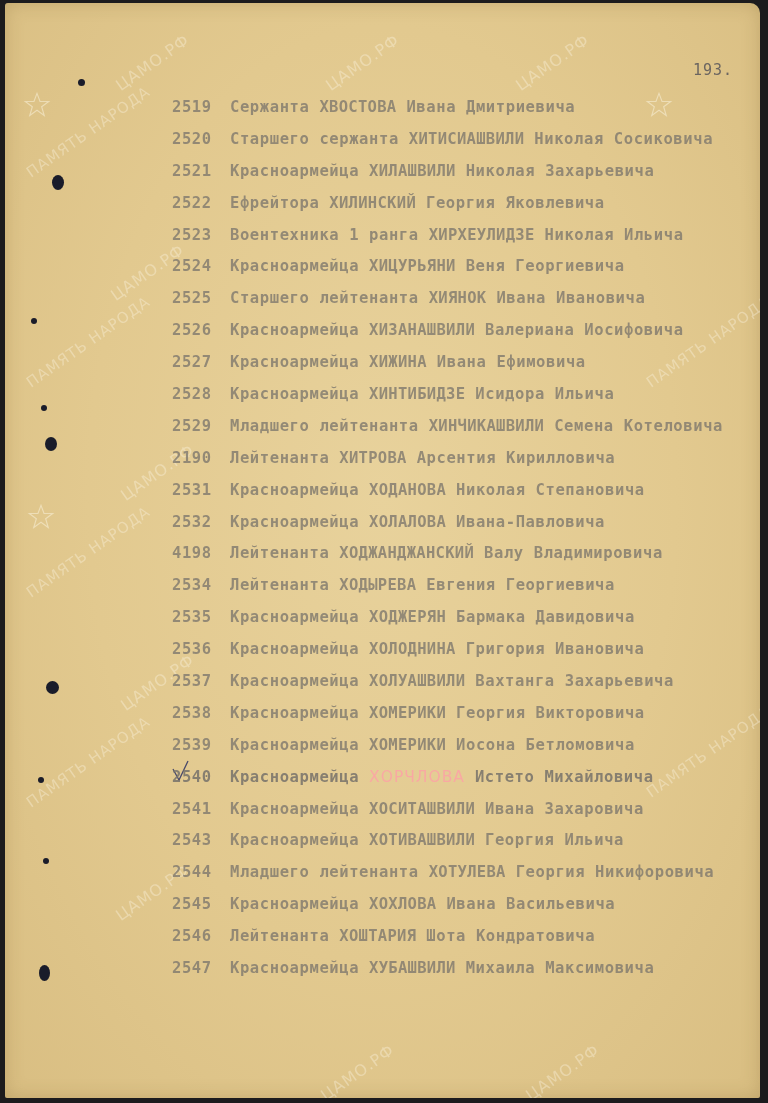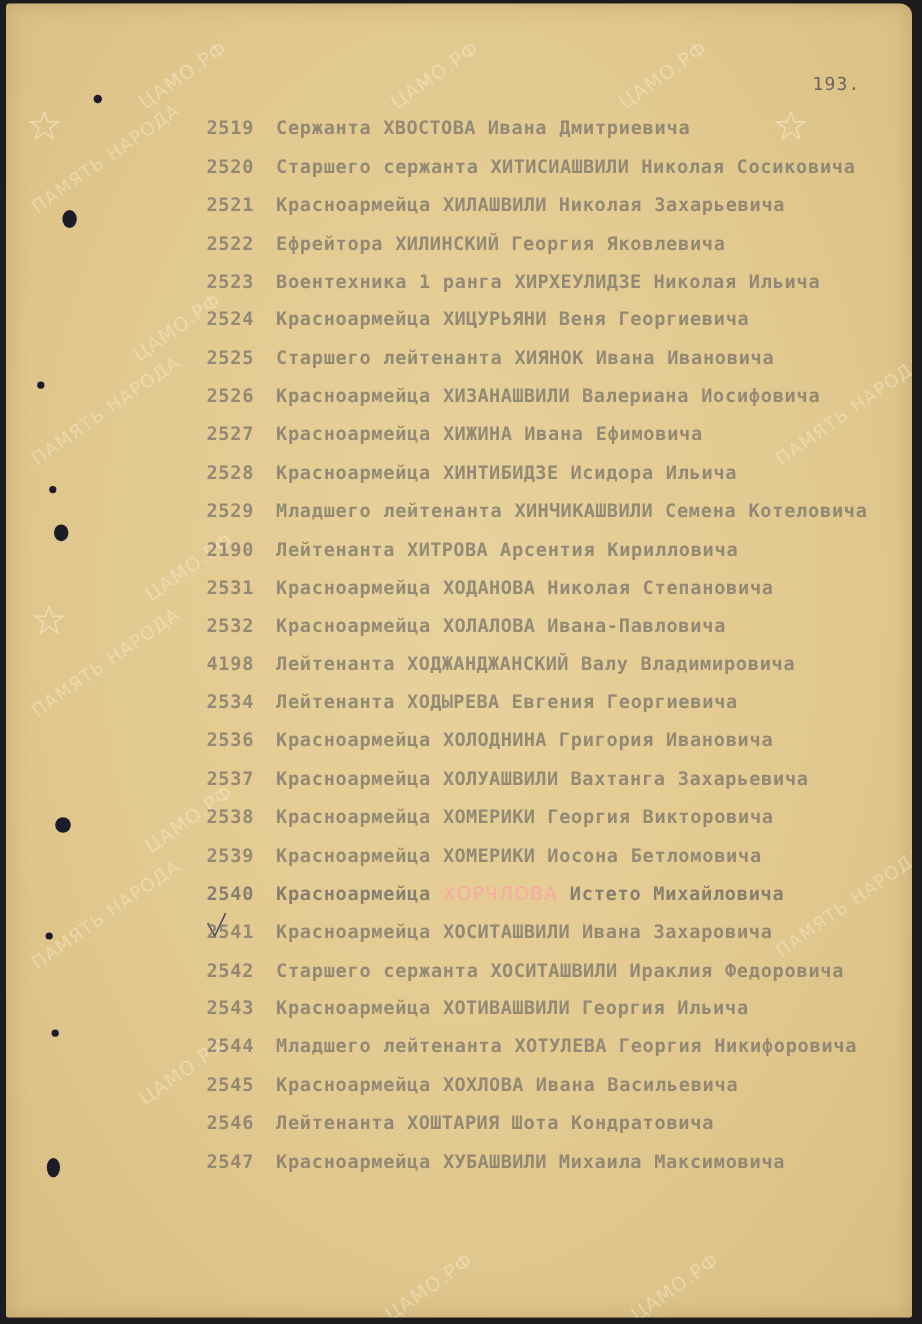--- a/index.html
+++ b/index.html
@@ -10,21 +10,21 @@
       font-family: "DejaVu Sans Mono", monospace;
     }
     .paper {
       position: absolute; left: 5px; top: 3px; width: 755px; height: 1095px;
       background: radial-gradient(ellipse at 50% 45%, #e8d29c 0%, #e2c98f 55%, #d9be82 100%);
       border-radius: 3px 10px 2px 2px;
       box-shadow: inset 0 0 18px rgba(120,90,40,0.25);
       overflow: hidden;
     }
     .page-number {
-      position: absolute; left: 672px; top: 58px;
+      position: absolute; left: 688px; top: 58px;
       font-size: 15px; color: #6b6560; letter-spacing: 1px;
     }
     .rows { position: absolute; left: 186px; top: 96px; }
     .row {
       height: 31.9px; line-height: 22px; white-space: nowrap;
       font-size: 15.5px; color: #7d776d; letter-spacing: 0.6px;
       font-weight: bold; opacity: 0.78;
     }
     .row .num { display: inline-block; width: 58px; }
     .row .surname { letter-spacing: 0.3px; }
@@ -103,25 +103,25 @@
   <div class="row"><span class="num">2525</span><span>Старшего лейтенанта</span> <span class="surname">ХИЯНОК</span> <span>Ивана Ивановича</span></div>
   <div class="row"><span class="num">2526</span><span>Красноармейца</span> <span class="surname">ХИЗАНАШВИЛИ</span> <span>Валериана Иосифовича</span></div>
   <div class="row"><span class="num">2527</span><span>Красноармейца</span> <span class="surname">ХИЖИНА</span> <span>Ивана Ефимовича</span></div>
   <div class="row"><span class="num">2528</span><span>Красноармейца</span> <span class="surname">ХИНТИБИДЗЕ</span> <span>Исидора Ильича</span></div>
   <div class="row"><span class="num">2529</span><span>Младшего лейтенанта</span> <span class="surname">ХИНЧИКАШВИЛИ</span> <span>Семена Котеловича</span></div>
   <div class="row"><span class="num">2190</span><span>Лейтенанта</span> <span class="surname">ХИТРОВА</span> <span>Арсентия Кирилловича</span></div>
   <div class="row"><span class="num">2531</span><span>Красноармейца</span> <span class="surname">ХОДАНОВА</span> <span>Николая Степановича</span></div>
   <div class="row"><span class="num">2532</span><span>Красноармейца</span> <span class="surname">ХОЛАЛОВА</span> <span>Ивана-Павловича</span></div>
   <div class="row"><span class="num">4198</span><span>Лейтенанта</span> <span class="surname">ХОДЖАНДЖАНСКИЙ</span> <span>Валу Владимировича</span></div>
   <div class="row"><span class="num">2534</span><span>Лейтенанта</span> <span class="surname">ХОДЫРЕВА</span> <span>Евгения Георгиевича</span></div>
+  <div class="row"><span class="num">2535</span><span>Красноармейца</span> <span class="surname">ХОДЖЕРЯН</span> <span>Бармака Давидовича</span></div>
   <div class="row"><span class="num">2536</span><span>Красноармейца</span> <span class="surname">ХОЛОДНИНА</span> <span>Григория Ивановича</span></div>
   <div class="row"><span class="num">2537</span><span>Красноармейца</span> <span class="surname">ХОЛУАШВИЛИ</span> <span>Вахтанга Захарьевича</span></div>
   <div class="row"><span class="num">2538</span><span>Красноармейца</span> <span class="surname">ХОМЕРИКИ</span> <span>Георгия Викторовича</span></div>
   <div class="row"><span class="num">2539</span><span>Красноармейца</span> <span class="surname">ХОМЕРИКИ</span> <span>Иосона Бетломовича</span></div>
   <div class="row highlight"><span class="num">2540</span><span>Красноармейца</span> <span class="surname">ХОРЧЛОВА</span> <span>Истето Михайловича</span></div>
   <div class="row"><span class="num">2541</span><span>Красноармейца</span> <span class="surname">ХОСИТАШВИЛИ</span> <span>Ивана Захаровича</span></div>
-  <div class="row"><span class="num">2542</span><span>Старшего сержанта</span> <span class="surname">ХОСИТАШВИЛИ</span> <span>Ираклия Федоровича</span></div>
   <div class="row"><span class="num">2543</span><span>Красноармейца</span> <span class="surname">ХОТИВАШВИЛИ</span> <span>Георгия Ильича</span></div>
   <div class="row"><span class="num">2544</span><span>Младшего лейтенанта</span> <span class="surname">ХОТУЛЕВА</span> <span>Георгия Никифоровича</span></div>
   <div class="row"><span class="num">2545</span><span>Красноармейца</span> <span class="surname">ХОХЛОВА</span> <span>Ивана Васильевича</span></div>
   <div class="row"><span class="num">2546</span><span>Лейтенанта</span> <span class="surname">ХОШТАРИЯ</span> <span>Шота Кондратовича</span></div>
   <div class="row"><span class="num">2547</span><span>Красноармейца</span> <span class="surname">ХУБАШВИЛИ</span> <span>Михаила Максимовича</span></div>
 </div>
 
 </body></html>

